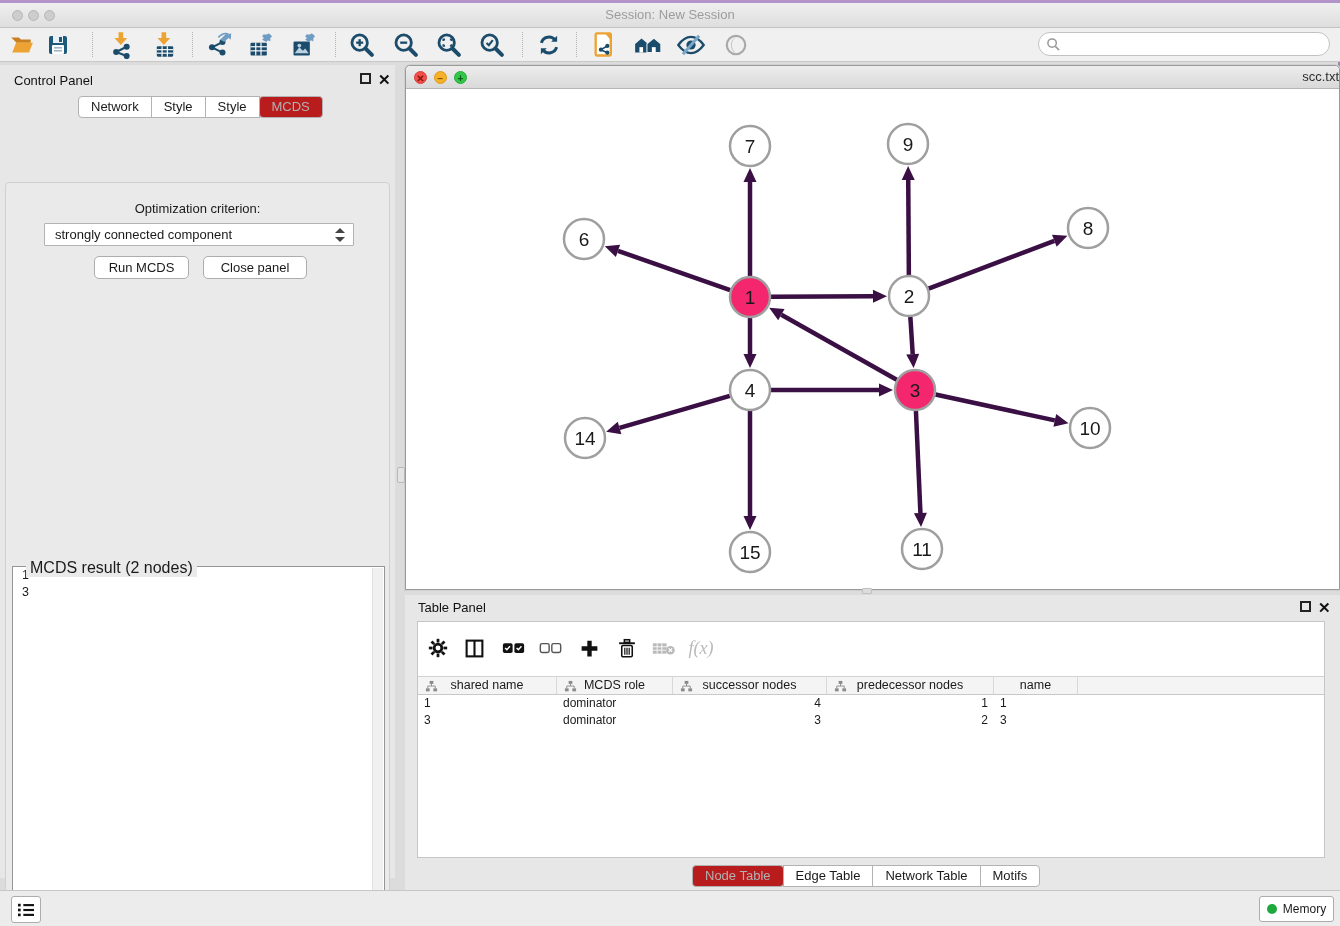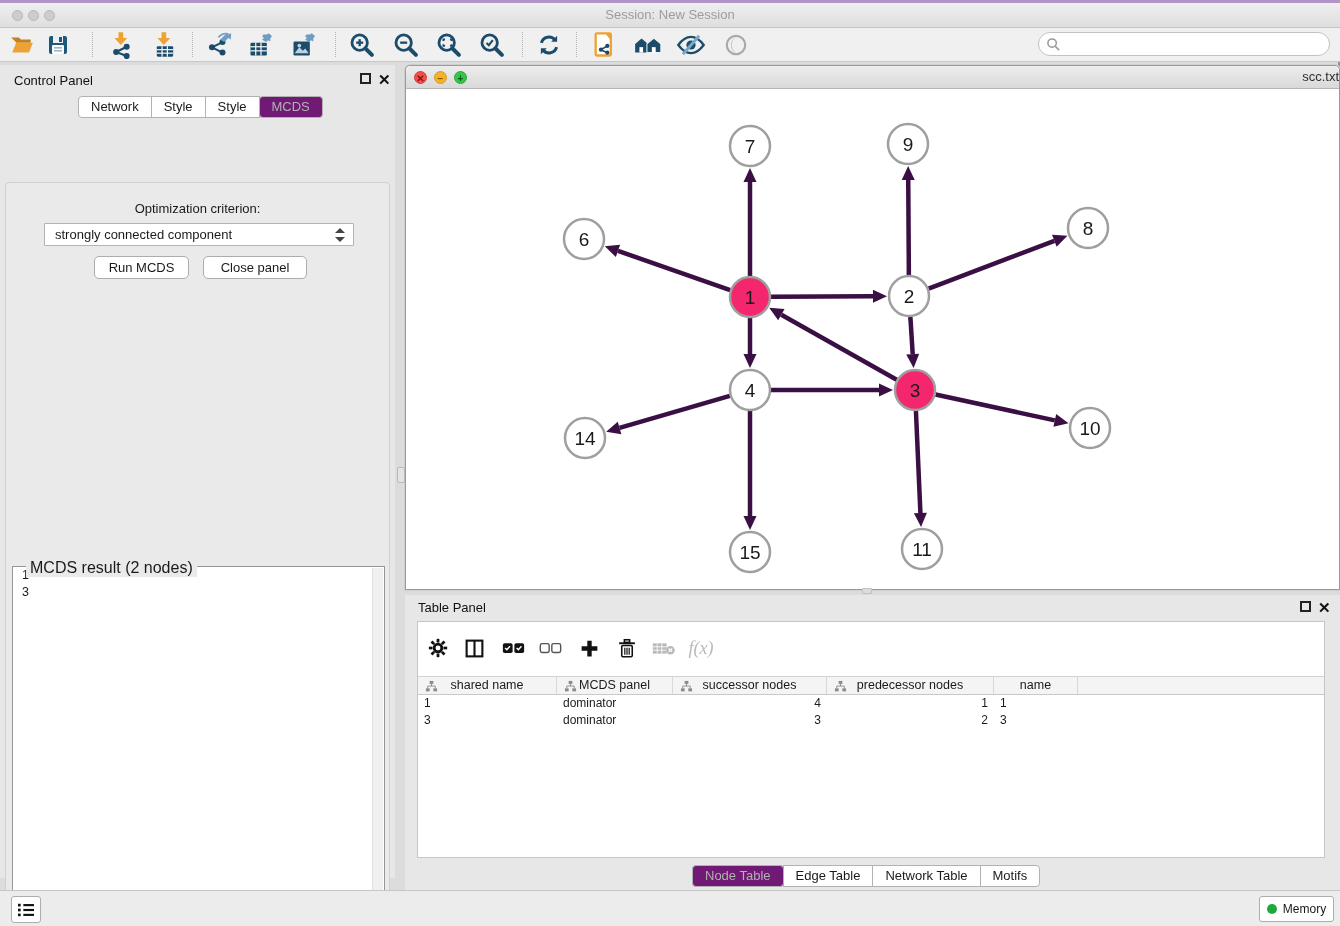--- a/index.html
+++ b/index.html
@@ -33,21 +33,21 @@
 
   
   .control-panel { left:0; top:65px; width:395px; height:813px; background:#e7e7e7;padding-left:12px; }
   .cp-inner { position:absolute; left:5px; top:117px; width:385px; height:758px; background:#eaeaea;
     border:1px solid #d0d0d0; border-radius:4px; }
   .tabs-row { position:absolute; display:flex; }
   .tab { height:22px; line-height:20px; font-size:13px; text-align:center; background:#fff;
     border:1px solid #b2b2b2; margin-left:-1px; padding:0 12px; white-space:nowrap; }
   .tab.first { border-radius:4px 0 0 4px; margin-left:0; }
   .tab.last { border-radius:0 4px 4px 0; }
-  .tab.selected { background:#701a75; color:#b2b2b2; border-radius:4px; position:relative; z-index:2; }
+  .tab.selected { background:#b91c1c; color:#b2b2b2; border-radius:4px; position:relative; z-index:2; }
   .opt-label { position:absolute; left:0; top:136px; width:395px; text-align:center; font-size:13px; }
   .mac-select { position:absolute; left:44px; top:158px; width:310px; height:23px; background:#fff;
     border:1px solid #b3b3b3; border-radius:1px; font-size:13px; line-height:21px; padding-left:10px; }
   .stepper { position:absolute; right:6px; top:2px; width:14px; height:18px; }
   .stepper i { position:absolute; left:2px; width:0; height:0; border-left:5px solid transparent; border-right:5px solid transparent; }
   .stepper .up { top:2px; border-bottom:5px solid #444; }
   .stepper .dn { bottom:2px; border-top:5px solid #444; }
   .mac-btn { position:absolute; height:23px; background:#fff; border:1px solid #adadad; border-radius:5px;
     font-size:13px; text-align:center; line-height:21px; }
   .result-box { position:absolute; left:12px; top:501px; width:373px; height:367px; background:#fff; border:1px solid #969696; }
@@ -471,21 +471,21 @@
           <svg width="13" height="13" viewBox="0 0 14 14">
               <g fill="#8a8a8a">
                 <rect x="5" y="1" width="4" height="3.2"></rect>
                 <rect x="1" y="9" width="4" height="3.2"></rect>
                 <rect x="9" y="9" width="4" height="3.2"></rect>
               </g>
               <g stroke="#8a8a8a" stroke-width="1" fill="none">
                 <path d="M7 4.2v2.3M3 9V6.5h8V9"></path>
               </g>
             </svg>
-          <span>MCDS panel</span>
+          <span>MCDS role</span>
         </div>
         <div class="gt-hcell" style="width:154px">
           <svg width="13" height="13" viewBox="0 0 14 14">
               <g fill="#8a8a8a">
                 <rect x="5" y="1" width="4" height="3.2"></rect>
                 <rect x="1" y="9" width="4" height="3.2"></rect>
                 <rect x="9" y="9" width="4" height="3.2"></rect>
               </g>
               <g stroke="#8a8a8a" stroke-width="1" fill="none">
                 <path d="M7 4.2v2.3M3 9V6.5h8V9"></path>

